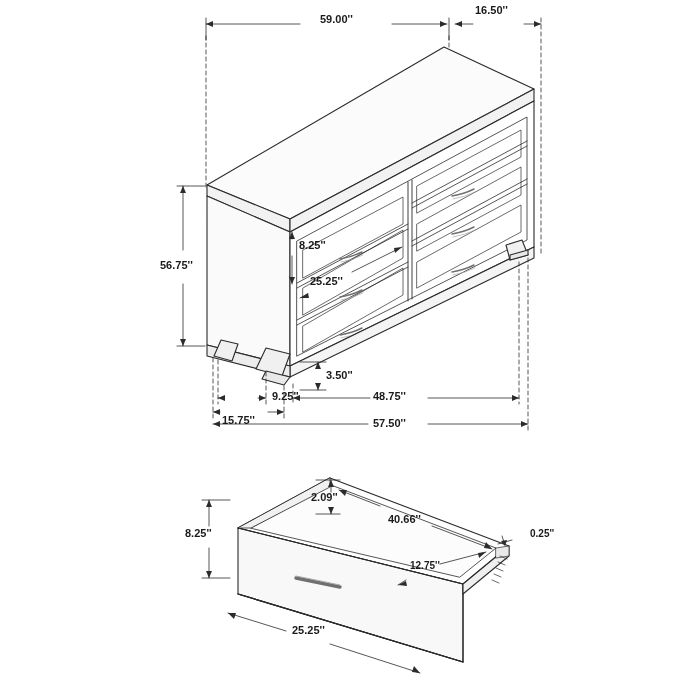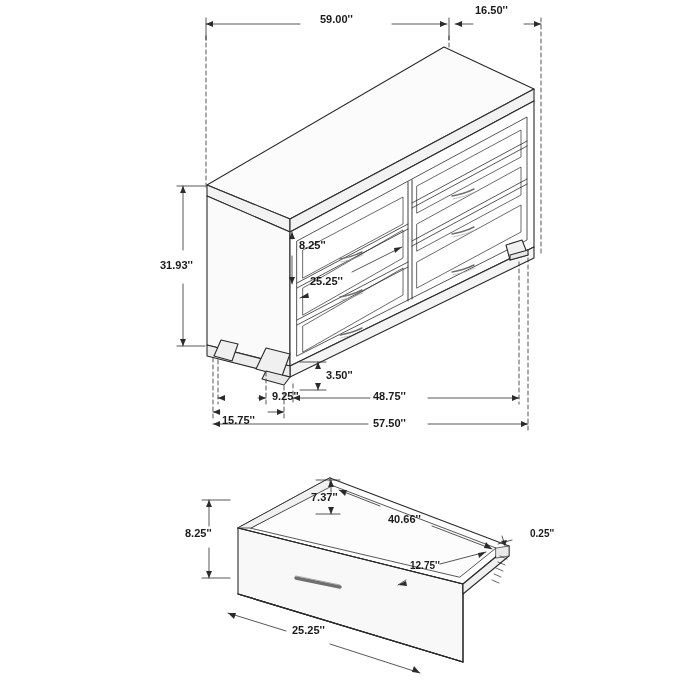--- a/index.html
+++ b/index.html
@@ -283,29 +283,29 @@
         <line x1="330" y1="644" x2="420" y2="673"></line>
         <path d="M228 613 l8 0 l-2 6 z" fill="#2b2b2b" stroke="none"></path>
         <path d="M420 673 l-8 -1 l2 -6 z" fill="#2b2b2b" stroke="none"></path>
       </g>
 
     </g>
   </svg>
 
   <div class="dimlabel" style="left:320px; top:13px;">59.00''</div>
   <div class="dimlabel" style="left:475px; top:4px;">16.50''</div>
-  <div class="dimlabel" style="left:160px; top:259px;">31.93''</div>
+  <div class="dimlabel" style="left:160px; top:259px;">56.75''</div>
   <div class="dimlabel" style="left:299px; top:239px;">8.25''</div>
   <div class="dimlabel" style="left:310px; top:275px;">25.25''</div>
   <div class="dimlabel" style="left:326px; top:369px;">3.50''</div>
   <div class="dimlabel" style="left:226px; top:390px;margin-left:46px;">9.25''</div>
   <div class="dimlabel" style="left:222px; top:414px;">15.75''</div>
   <div class="dimlabel" style="left:373px; top:390px;">48.75''</div>
   <div class="dimlabel" style="left:373px; top:417px;">57.50''</div>
 
-  <div class="dimlabel" style="left:311px; top:491px;">7.37''</div>
+  <div class="dimlabel" style="left:311px; top:491px;">2.09''</div>
   <div class="dimlabel" style="left:388px; top:513px;">40.66''</div>
   <div class="dimlabel small" style="left:410px; top:560px;">12.75''</div>
   <div class="dimlabel small" style="left:508px; top:528px;margin-left:22px;">0.25''</div>
   <div class="dimlabel" style="left:185px; top:527px;">8.25''</div>
   <div class="dimlabel" style="left:292px; top:624px;">25.25''</div>
 
 </div>
 
 </body></html>

